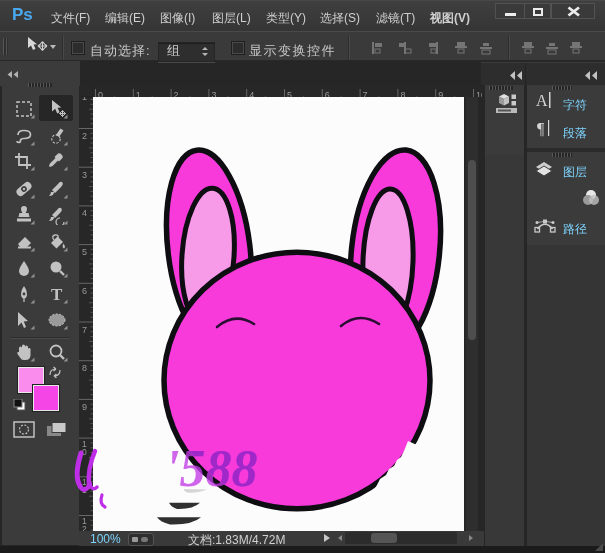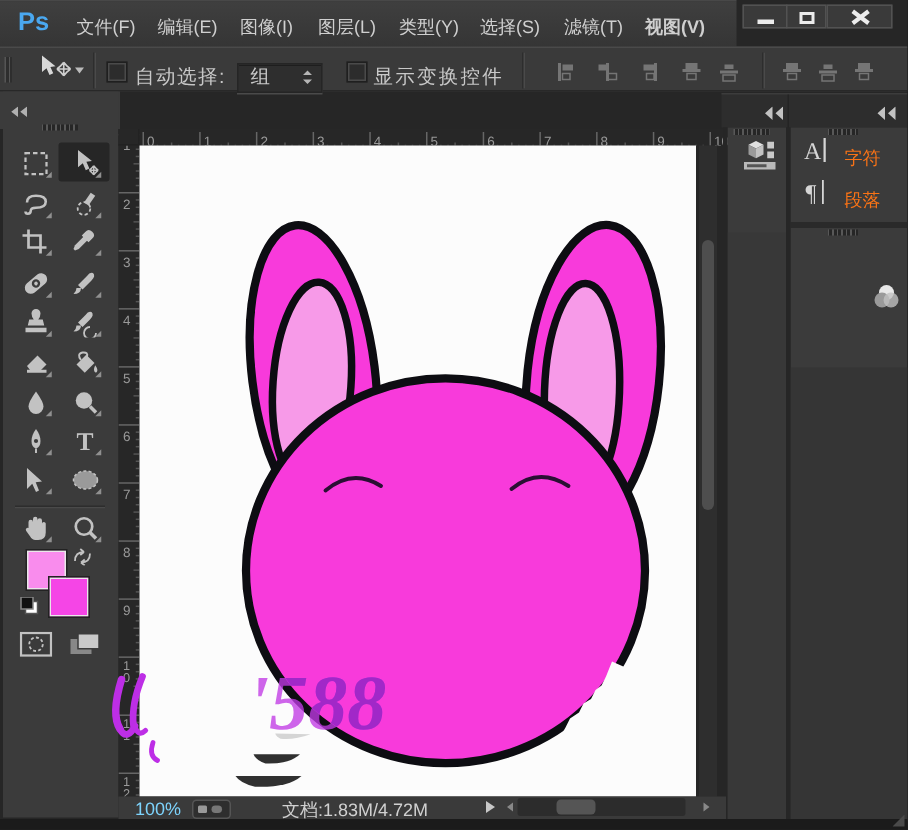--- a/index.html
+++ b/index.html
@@ -1,21 +1,21 @@
 <!DOCTYPE html>
 <html><head>
 <meta charset="utf-8">
 <style>
   html,body{margin:0;padding:0;}
   body{width:605px;height:553px;overflow:hidden;background:#1d1d1d;
        font-family:"Liberation Sans",sans-serif;}
   .abs{position:absolute;}
   #root{position:relative;width:605px;height:553px;background:#262626;}
   
-  #titlebar{left:0;top:0;width:491px;height:31px;
+  #titlebar{left:0;top:0;width:605px;height:31px;
     background:linear-gradient(#3f3f3f,#353535);border-top:1px solid #484848;box-sizing:border-box;}
   .menuitem{position:absolute;top:9px;font-size:12px;color:#cfcfcf;}
   #pslogo{position:absolute;left:12px;top:4px;font-size:17px;font-weight:bold;color:#4aa8f0;}
   .winbtn{position:absolute;top:2px;height:16px;background:#3a3a3a;border:1px solid #525252;box-sizing:border-box;}
   
   #optbar{left:0;top:31px;width:605px;height:30px;background:#3a3a3a;
     border-top:1px solid #4a4a4a;border-bottom:1px solid #282828;box-sizing:border-box;}
   .chk{position:absolute;width:12px;height:12px;background:#2c2c2c;border:1px solid #1f1f1f;box-shadow:inset 0 0 0 1px #4a4a4a;}
   .optxt{position:absolute;font-size:13px;color:#c8c8c8;letter-spacing:0.5px;}
   .vsep{position:absolute;width:1px;background:#2d2d2d;border-right:1px solid #4a4a4a;}
@@ -29,21 +29,21 @@
   
   #hruler{left:80px;top:86px;width:525px;height:11px;background:#272727;}
   #vruler{left:79px;top:86px;width:14px;height:445px;background:#272727;}
   
   #docarea{left:93px;top:97px;width:512px;height:434px;background:#262626;}
   #canvas{left:93px;top:97px;width:371px;height:434px;background:#fcfcfc;}
   
   #rpanel1{left:485px;top:85px;width:39px;height:462px;background:#3b3b3b;}
   #rpanel2{left:527px;top:85px;width:78px;height:462px;background:#3b3b3b;}
   .prow{position:absolute;left:0;width:78px;height:28px;}
-  .prow .lbl{position:absolute;left:36px;top:7px;font-size:12px;color:#f97316;}
+  .prow .lbl{position:absolute;left:36px;top:7px;font-size:12px;color:#7dd3fc;}
   
   #statusbar{left:79px;top:531px;width:405px;height:15px;background:#3a3a3a;}
   #bottomstrip{left:0;top:546px;width:605px;height:7px;background:#1b1b1b;}
   .grip{position:absolute;height:4px;
     background-image:repeating-linear-gradient(90deg,#585858 0 1px,#262626 1px 3px);}
 </style>
 </head>
 <body>
 <div id="root">
 
@@ -581,27 +581,46 @@
     </div>
     <div class="prow" style="top:33px;">
       <svg width="20" height="20" style="position:absolute;left:9px;top:1px;">
         <text x="1" y="15" font-size="16" fill="#d5d5d5" font-family="'Liberation Serif',serif">¶</text>
         <rect x="12" y="1" width="1.2" height="16" fill="#d5d5d5"></rect>
       </svg>
       <span class="lbl">段落</span>
     </div>
     <div style="position:absolute;left:0;top:63px;width:78px;height:4px;background:#2a2a2a;"></div>
     <div class="grip" style="left:25px;top:68px;width:20px;"></div>
+    <div class="prow" style="top:72px;">
+      <svg width="22" height="20" style="position:absolute;left:8px;top:2px;">
+        <path d="M1 8 L9 3 L17 8 L9 13 Z" fill="#cfcfcf"></path>
+        <path d="M1 12 L9 7 L17 12 L9 17 Z" fill="#e3e3e3" stroke="#3b3b3b" stroke-width="1"></path>
+      </svg>
+      <span class="lbl">图层</span>
+    </div>
     <div class="prow" style="top:101px;margin-left:47px;">
       <svg width="22" height="20" style="position:absolute;left:8px;top:2px;">
         <circle cx="9" cy="7" r="5" fill="#e8e8e8"></circle>
         <circle cx="6" cy="12" r="5" fill="#9a9a9a"></circle>
         <circle cx="12" cy="12" r="5" fill="#c0c0c0" fill-opacity="0.8"></circle>
       </svg>
       <span class="lbl">通道</span>
+    </div>
+    <div class="prow" style="top:129px;">
+      <svg width="24" height="22" style="position:absolute;left:7px;top:2px;">
+        <path d="M3.5 13 Q11 3.5 18.5 13" stroke="#c9c9c9" stroke-width="1.6" fill="none"></path>
+        <path d="M3 6.5 L11 5.5 L19 6.5" stroke="#b5b5b5" stroke-width="1"></path>
+        <rect x="1" y="11.5" width="4.5" height="4.5" fill="none" stroke="#c9c9c9" stroke-width="1.3"></rect>
+        <rect x="16.5" y="11.5" width="4.5" height="4.5" fill="none" stroke="#c9c9c9" stroke-width="1.3"></rect>
+        <rect x="9" y="3.5" width="4" height="4" fill="#c9c9c9"></rect>
+        <circle cx="3" cy="6.5" r="1.5" fill="#c9c9c9"></circle>
+        <circle cx="19" cy="6.5" r="1.5" fill="#c9c9c9"></circle>
+      </svg>
+      <span class="lbl">路径</span>
     </div>
     <div style="position:absolute;left:0;top:160px;width:78px;height:302px;background:#353535;"></div>
   </div>
   <div class="abs" style="left:524px;top:85px;width:3px;height:462px;background:#262626;"></div>
   <div class="abs" style="left:482px;top:85px;width:3px;height:462px;background:#262626;"></div>
 
   <div id="statusbar" class="abs">
     <span style="position:absolute;left:11px;top:1px;font-size:12px;color:#7dd3fc;">100%</span>
     <div style="position:absolute;left:49px;top:2px;width:24px;height:11px;background:#2e2e2e;border:1px solid #555;border-radius:3px;">
       <div style="position:absolute;left:3px;top:3px;width:6px;height:5px;background:#999;border-radius:1px;"></div>

